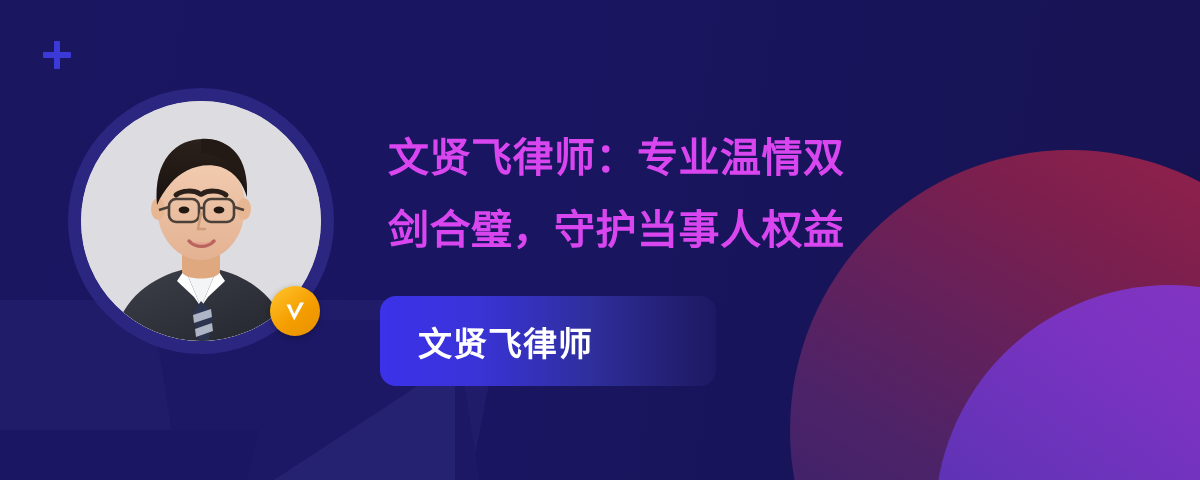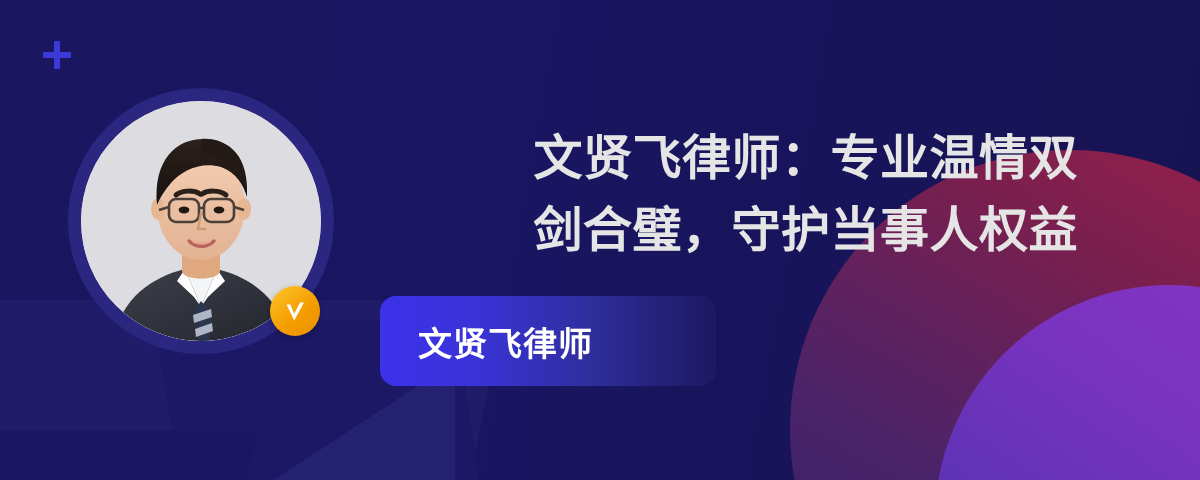--- a/index.html
+++ b/index.html
@@ -168,27 +168,26 @@
     box-shadow: 0 2px 6px rgba(0,0,0,.25);
   }
   .verify-badge svg { display: block; }
 
   
   .headline {
     position: absolute;
     left: 388px;
     top: 122px;
     width: 690px;
-    color: #e5e5e5;
-    font-size: 49px;
+    color: #d946ef;
+    font-size: 41px;
     line-height: 72px;
     font-weight: 700;
     letter-spacing: .5px;
     white-space: pre-line;
-    text-align: right;
   }
 
   
   .cta-button {
     position: absolute;
     left: 380px;
     top: 296px;
     width: 336px;
     height: 90px;
     border: 0;

